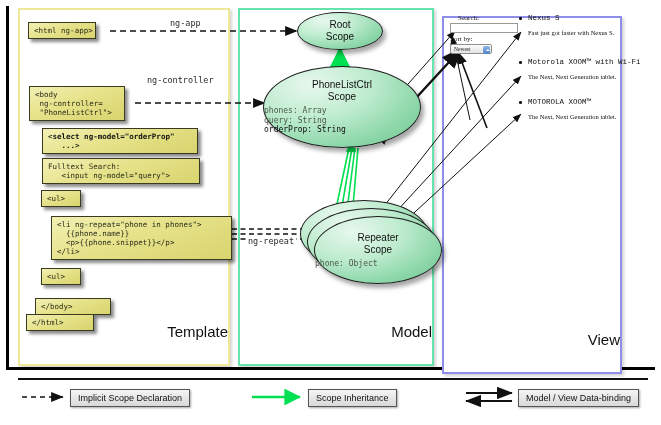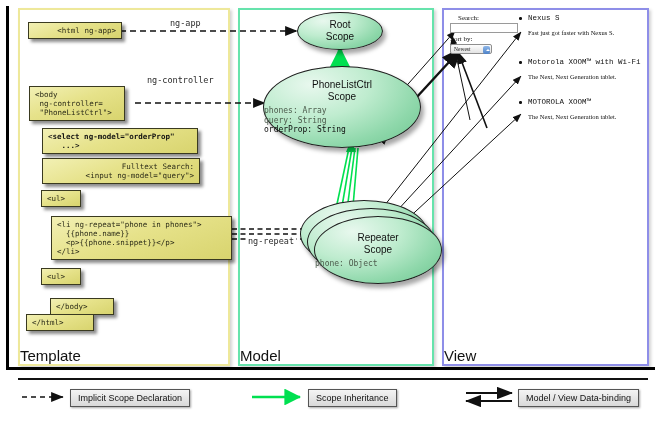--- a/index.html
+++ b/index.html
@@ -8,23 +8,23 @@
 
   
   #frame{position:absolute;left:6px;top:6px;width:649px;height:364px;
          border-left:3px solid #000;border-bottom:3px solid #000;box-sizing:border-box;}
 
   
   .panel{position:absolute;top:8px;height:358px;background:#fff;box-sizing:border-box;
          border:2px solid #ccc;box-shadow:2px 2px 3px rgba(0,0,0,.18);}
   #panel-template{left:18px;width:212px;border-color:#eee89a;}
   #panel-model{left:238px;width:196px;border-color:#66e3ac;}
-  #panel-view{left:442px;width:207px;border-color:#8e8ee8;}
-
-  .panel-label{position:absolute;left:0;right:0;bottom:0;text-align:left;
+  #panel-view{left:442px;width:180px;border-color:#8e8ee8;margin-top:8px;}
+
+  .panel-label{position:absolute;left:0;right:0;bottom:24px;text-align:right;
                font-size:15px;color:#111;}
 
   
   .codebox{position:absolute;box-sizing:border-box;
     border:1px solid #3a3a20;
     background:linear-gradient(160deg,#f2f0b4 0%,#e6e28a 45%,#d8d46e 100%);
     box-shadow:3px 3px 3px rgba(0,0,0,.45);
     font-family:"DejaVu Sans Mono","Liberation Mono",monospace;
     font-size:7.5px;line-height:9px;color:#2b2b18;
     padding:3px 5px;white-space:pre;}
@@ -133,42 +133,42 @@
 
     <line x1="470" y1="120" x2="452" y2="36" stroke="#111" stroke-width="1" marker-end="url(#ah-thin)"></line>
     <line x1="487" y1="128" x2="458" y2="52" stroke="#111" stroke-width="1.6" marker-end="url(#ah-black-s)"></line>
 
     <line x1="22" y1="397" x2="63" y2="397" stroke="#111" stroke-width="1.4" stroke-dasharray="5,4" marker-end="url(#ah-black)"></line>
     <line x1="252" y1="397" x2="300" y2="397" stroke="#00e050" stroke-width="2.4" marker-end="url(#ah-green)"></line>
     <line x1="466" y1="393" x2="512" y2="393" stroke="#111" stroke-width="1.8" marker-end="url(#ah-black)"></line>
     <line x1="512" y1="401" x2="466" y2="401" stroke="#111" stroke-width="1.8" marker-end="url(#ah-black)"></line>
   </svg>
 
-  <div class="codebox" style="left:28px;top:22px;width:94px;text-align:right;">&lt;html ng-app&gt;</div>
+  <div class="codebox" style="left:28px;top:22px;width:68px;">&lt;html ng-app&gt;</div>
 
   <div class="codebox" style="left:29px;top:86px;width:96px;">&lt;body
  ng-controller=
  "PhoneListCtrl"&gt;</div>
 
   <div class="codebox bold" style="left:42px;top:128px;width:156px;">&lt;select ng-model="orderProp"
    ...&gt;</div>
 
-  <div class="codebox" style="left:42px;top:158px;width:158px;text-align:right;">Fulltext Search:
+  <div class="codebox" style="left:42px;top:158px;width:158px;">Fulltext Search:
    &lt;input ng-model="query"&gt;</div>
 
   <div class="codebox" style="left:41px;top:190px;width:40px;">&lt;ul&gt;</div>
 
   <div class="codebox" style="left:51px;top:216px;width:181px;">&lt;li ng-repeat="phone in phones"&gt;
   {{phone.name}}
   &lt;p&gt;{{phone.snippet}}&lt;/p&gt;
 &lt;/li&gt;</div>
 
   <div class="codebox" style="left:41px;top:268px;width:40px;">&lt;ul&gt;</div>
 
-  <div class="codebox" style="left:50px;top:298px;width:64px;">&lt;/body&gt;</div>
+  <div class="codebox" style="left:35px;top:298px;width:76px;">&lt;/body&gt;</div>
 
   <div class="codebox" style="left:26px;top:314px;width:68px;">&lt;/html&gt;</div>
 
   <div class="edge-label" style="left:168px;top:18px;">ng-app</div>
   <div class="edge-label" style="left:145px;top:75px;">ng-controller</div>
   <div class="edge-label" style="left:246px;top:216px;margin-top:20px;">ng-repeat</div>
 
   <div class="ellipse" style="left:297px;top:12px;width:86px;height:38px;">
     <div class="ell-title">
       <span>Root</span><br>

